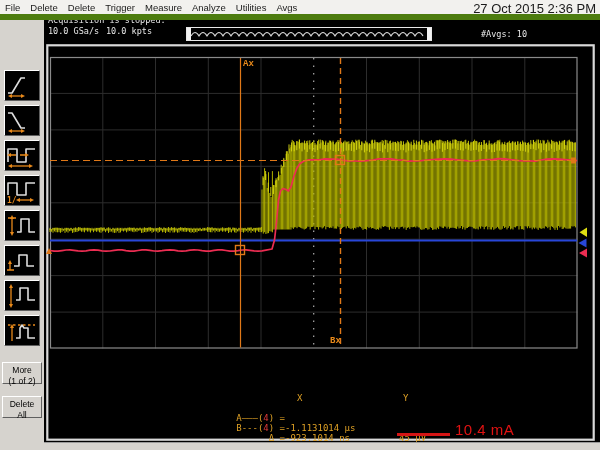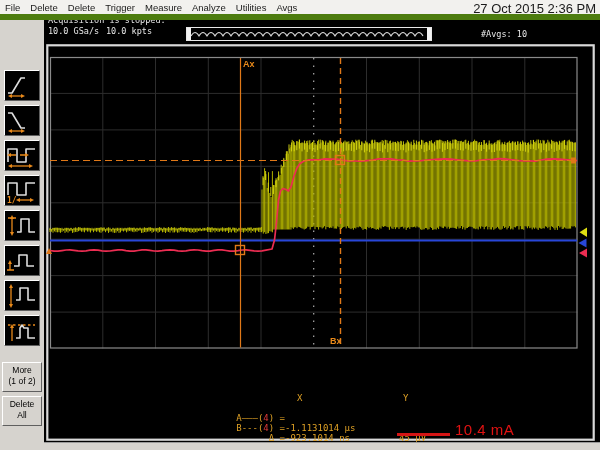--- a/index.html
+++ b/index.html
@@ -9,33 +9,33 @@
   .menubar{position:absolute;left:0;top:0;width:600px;height:14px;background:#f2f1ee;
            border-bottom:6px solid #4d7c0f;display:flex;align-items:center;
            font-size:9.5px;color:#1a1a1a;z-index:6}
   .menu-item{padding:0 5px;cursor:default}
   .menu-date{position:absolute;right:4px;top:1px;font-size:13px;color:#1a1a1a}
   
   .sidebar{position:absolute;left:0;top:14px;width:44px;height:436px;background:#d6d3ce;z-index:5}
   .icon-btn{position:absolute;left:4px;width:36px;height:31px;background:#000;box-sizing:border-box;
             border:1px solid;border-color:#ffffff #5f5f5f #5f5f5f #ffffff;padding:1px}
   .icon-btn svg{display:block;width:32px;height:27px}
-  .side-btn{position:absolute;left:2px;width:40px;height:30px;background:#d6d3ce;box-sizing:border-box;
+  .side-btn{position:absolute;left:2px;width:40px;height:22px;background:#d6d3ce;box-sizing:border-box;
             border:1px solid;border-color:#ffffff #5f5f5f #5f5f5f #ffffff;color:#000;
             font-size:8.5px;text-align:center;line-height:1.25;padding-top:2px}
   
   .main{position:absolute;left:44px;top:14px;width:556px;height:324px;background:#000}
   .statusline{position:absolute;font-family:"DejaVu Sans Mono",monospace;font-size:8.5px;
               color:#e8e8e8;white-space:pre}
   .preview{position:absolute;left:142px;top:13px;width:246px;height:14px;background:#000;
            border:1px solid #e8e8e8;box-sizing:border-box}
   .preview .cap{position:absolute;top:0;width:4px;height:100%;background:#f2f2f2}
   .preview svg{position:absolute;left:4px;top:0;display:block}
   .scope-svg{position:absolute;left:2px;top:30px}
-  .marker-label{position:absolute;font-family:Liberation Sans, sans-serif;font-size:9px;
+  .marker-label{position:absolute;font-family:Liberation Mono, monospace;font-size:9px;
                 font-weight:bold;color:#e8891a;white-space:pre}
   
   .rhead{position:absolute;font-family:"DejaVu Sans Mono",monospace;font-size:9px;color:#dfa125;white-space:pre}
   .rrow{position:absolute;left:0;width:556px;height:10px;font-family:"DejaVu Sans Mono",monospace;
         font-size:9px;color:#dfa125;white-space:pre}
   .rlabel{position:absolute;left:151px;width:90px;text-align:right;display:inline-block}
   .chan{color:#e03a3a}
   .rx{position:absolute;left:241px}
   .ry{position:absolute;left:355px}
   .redline{position:absolute;left:353px;top:419px;width:53px;height:3px;background:#d51515}

